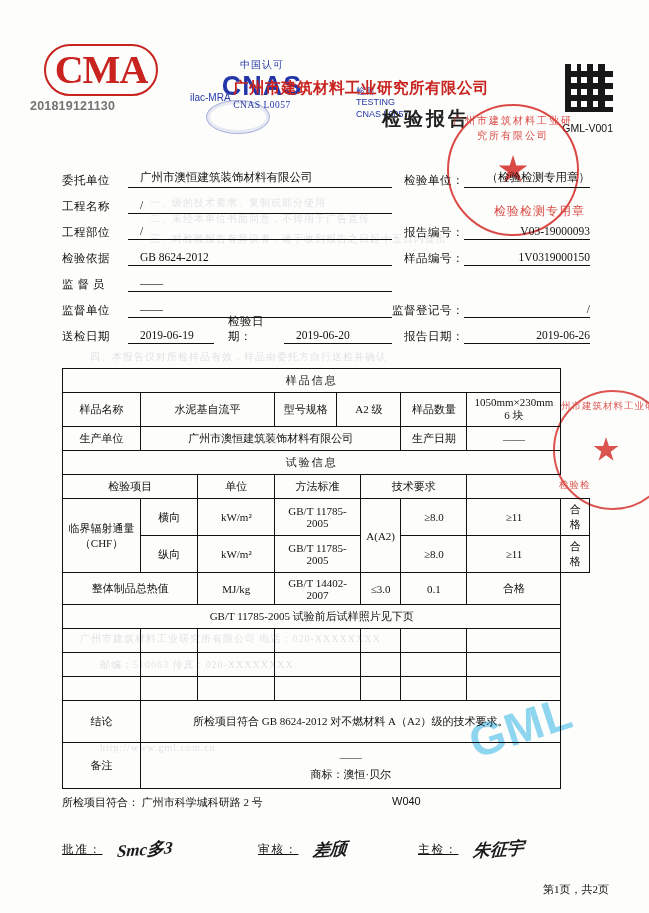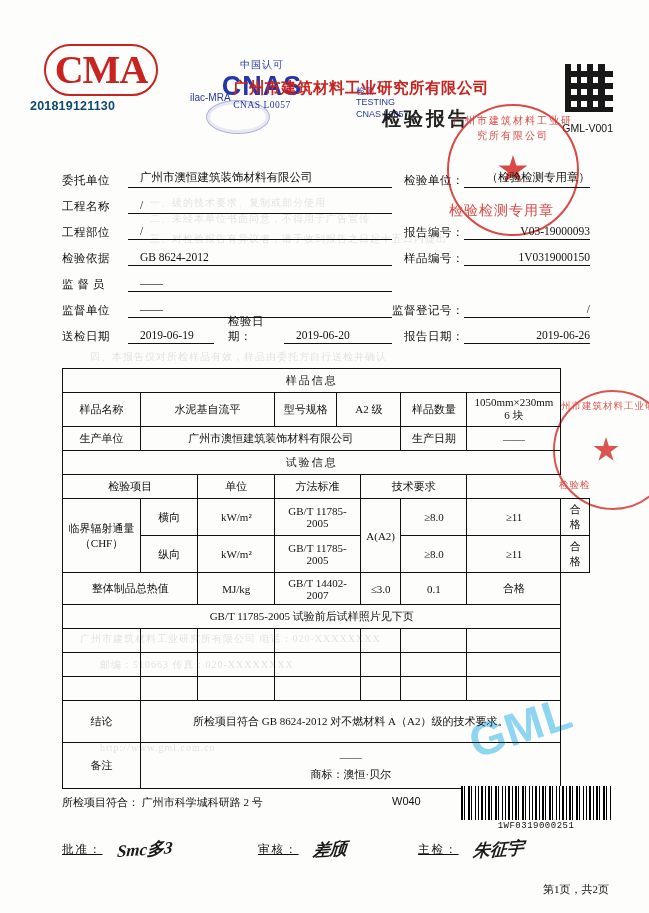--- a/index.html
+++ b/index.html
@@ -30,21 +30,21 @@
     font-family: "Liberation Serif", serif;
     font-weight: bold;
     font-size: 40px;
     letter-spacing: -1px;
     display: flex; align-items: center; justify-content: center;
     line-height: 1;
   }
   .cma-num {
     position: absolute;
     left: 30px; top: 99px;
-    color: #0c4a6e;
+    color: #737373;
     font-size: 12.5px;
     letter-spacing: 0.2px;
     font-family: "Liberation Sans", sans-serif;
     font-weight: bold;
   }
   .cnas-block {
     position: absolute;
     left: 188px; top: 58px;
     width: 148px;
     text-align: center;
@@ -145,23 +145,23 @@
   .seal-top {
     position: absolute;
     left: 0; top: 8px; width: 100%;
     text-align: center;
     font-size: 10px;
     letter-spacing: 2px;
     transform: scaleY(1.05);
   }
   .seal-bottom {
     position: absolute;
-    left: 0; bottom: 14px; width: 100%;
-    text-align: left;
-    font-size: 14px;
+    left: 8px; bottom: 14px; width: 100%;
+    text-align: right;
+    font-size: 12px;
     letter-spacing: 1px;
   }
   .seal2 {
     position: absolute;
     right: -24px; top: 390px;
     width: 120px; height: 120px;
     border: 2.5px solid #d42a26;
     border-radius: 50%;
     color: #d42a26;
     opacity: .8;
@@ -541,24 +541,20 @@
     </tr>
   </tbody>
     </table>
 
   <div class="addr">
     <span>所检项目符合：</span>
     <span class="a2">广州市科学城科研路 2 号</span>
   </div>
   <div class="w040">W040</div>
 
-  <div class="barcode">
-    <div class="bars"></div>
-    <div class="barnum">1WF0319000251</div>
-  </div>
 
   <div class="sigs">
     <div class="sig-group" style="width:196px">
       <span class="sl">批准：</span>
       <span class="sig-hand">Smc多3</span>
     </div>
     <div class="sig-group" style="width:160px">
       <span class="sl">审核：</span>
       <span class="sig-hand">差颀</span>
     </div>

